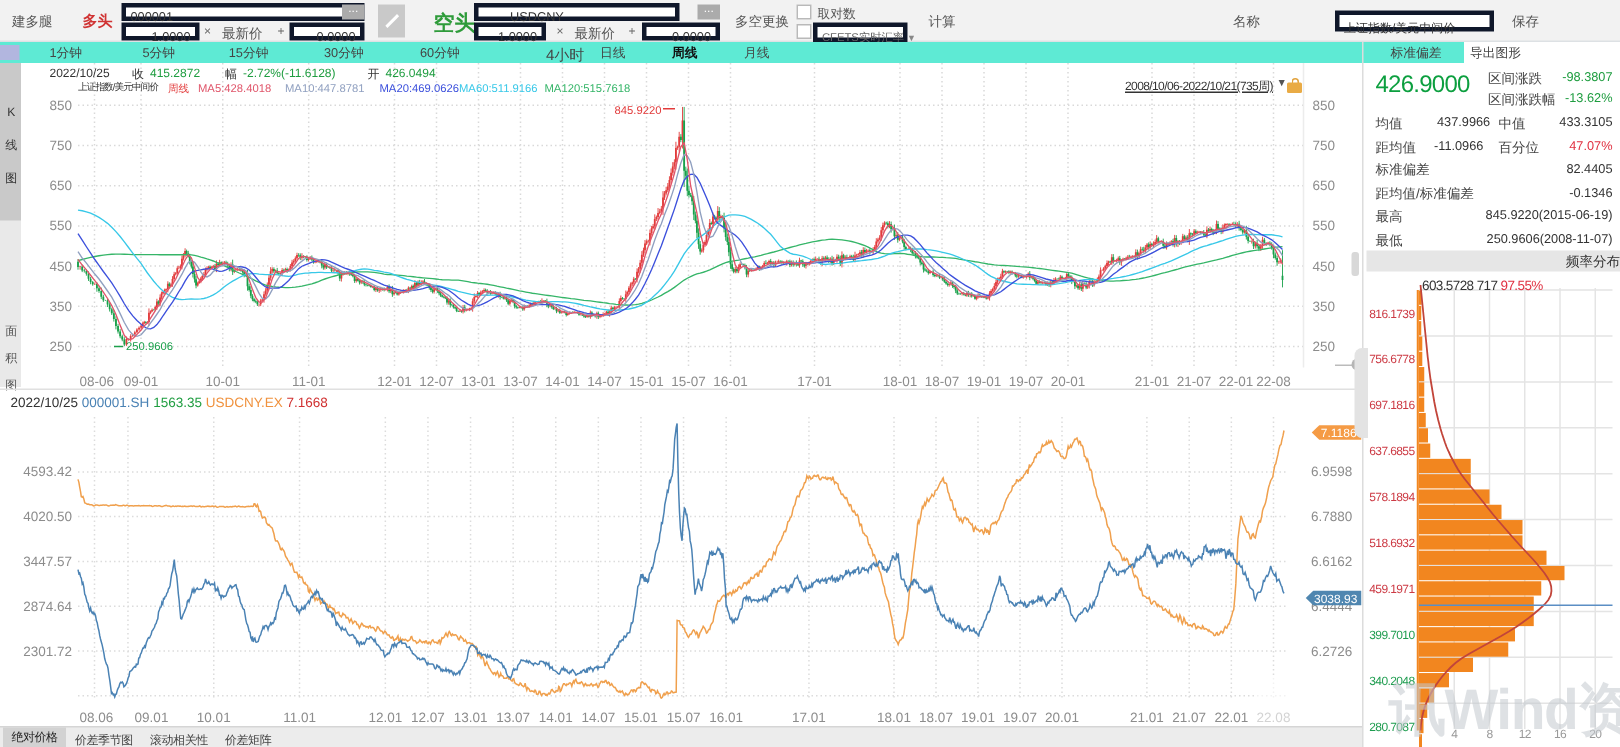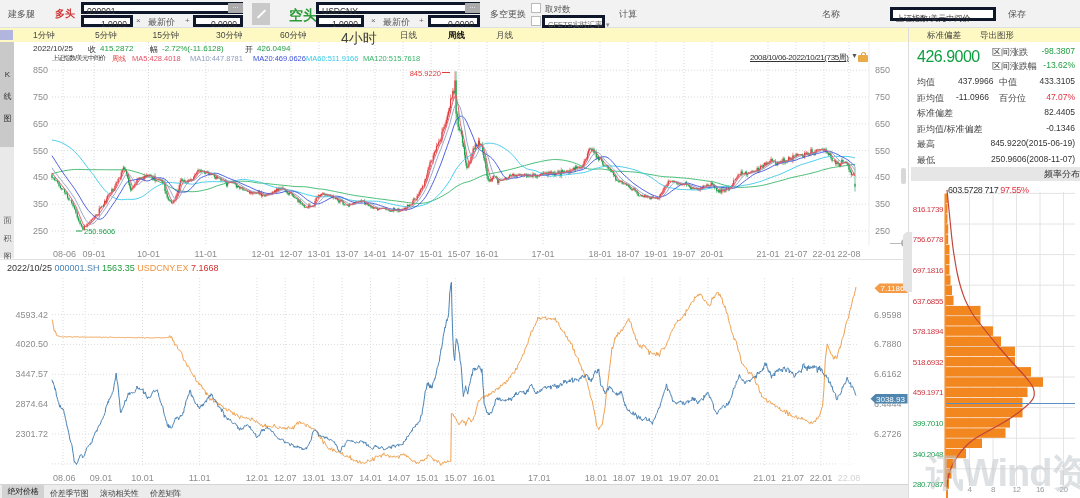--- a/index.html
+++ b/index.html
@@ -1,37 +1,37 @@
 <!DOCTYPE html>
 <html><head><meta charset="utf-8"><style>
 *{margin:0;padding:0;box-sizing:border-box}
 body{width:1080px;height:498px;font-family:"Liberation Sans",sans-serif;background:#fff;position:relative;overflow:hidden}
 .abs{position:absolute;white-space:nowrap}
 #toolbar{left:0;top:0;width:1080px;height:28px;background:#f2f2f2;border-bottom:1px solid #dde1e4}
-#tabsrow{left:0;top:28px;width:1080px;height:14px;background:#fef9c3}
+#tabsrow{left:0;top:28px;width:976px;height:14px;background:#5eead4}
 .inp{position:absolute;background:#fff;border:3px solid #0f172a;font-size:8.5px;color:#333}
 .cb{position:absolute;width:10px;height:10px;background:#fff;border:1px solid #b9b9b9}
 .t9{font-size:9px;color:#555}
 </style></head><body>
 
 <div id="toolbar" class="abs">
  <span class="abs t9" style="left:8px;top:8px">建多腿</span>
  <span class="abs" style="left:55px;top:7px;font-size:10px;font-weight:bold;color:#d03434">多头</span>
  <div class="inp" style="left:81px;top:2px;width:162px;height:12px;padding:1px 0 0 3px">000001</div>
  <div class="abs" style="left:228px;top:3px;width:15px;height:10px;background:#ababab;color:#fff;font-size:8px;text-align:center;line-height:6px">...</div>
  <div class="inp" style="left:81px;top:15px;width:52px;height:12px;padding:1px 3px 0 0;text-align:right">1.0000</div>
  <span class="abs" style="left:136px;top:16px;font-size:8px;color:#666">×</span>
  <span class="abs t9" style="left:148px;top:16px">最新价</span>
  <span class="abs" style="left:185px;top:16px;font-size:8px;color:#666">+</span>
  <div class="inp" style="left:193px;top:15px;width:50px;height:12px;padding:1px 3px 0 0;text-align:right">0.0000</div>
  <div class="abs" style="left:252px;top:3px;width:18px;height:22px;background:#c9c9c9">
    <div class="abs" style="left:4px;top:10px;width:11px;height:2px;background:#fff;transform:rotate(-45deg)"></div>
  </div>
  <span class="abs" style="left:289px;top:7px;font-size:14px;font-weight:bold;color:#2e9b3a">空头</span>
- <div class="inp" style="left:316px;top:2px;width:164px;height:12px;padding:1px 0 0 3px">USDCNY</div>
+ <div class="inp" style="left:316px;top:2px;width:137px;height:12px;padding:1px 0 0 21px">USDCNY</div>
  <div class="abs" style="left:465px;top:3px;width:15px;height:10px;background:#ababab;color:#fff;font-size:8px;text-align:center;line-height:6px">...</div>
  <div class="inp" style="left:316px;top:15px;width:48px;height:12px;padding:1px 3px 0 0;text-align:right">1.0000</div>
  <span class="abs" style="left:371px;top:16px;font-size:8px;color:#666">×</span>
  <span class="abs t9" style="left:383px;top:16px">最新价</span>
  <span class="abs" style="left:419px;top:16px;font-size:8px;color:#666">+</span>
  <div class="inp" style="left:428px;top:15px;width:52px;height:12px;padding:1px 3px 0 0;text-align:right">0.0000</div>
  <span class="abs t9" style="left:490px;top:8px">多空更换</span>
  <div class="cb" style="left:531px;top:3px"></div>
  <span class="abs" style="left:545px;top:4px;font-size:8.5px;color:#555">取对数</span>
  <div class="cb" style="left:531px;top:16px"></div>
@@ -42,21 +42,21 @@
  <span class="abs t9" style="left:1008px;top:8px">保存</span>
 </div>
 
 <div id="tabsrow" class="abs">
 <div class="abs" style="left:0;top:2px;width:13px;height:10px;background:#b2b6df"></div>
 <span class="abs" style="left:33px;top:2px;font-size:8.5px;color:#444">1分钟</span>
 <span class="abs" style="left:95px;top:2px;font-size:8.5px;color:#444">5分钟</span>
 <span class="abs" style="left:152.5px;top:2px;font-size:8.5px;color:#444">15分钟</span>
 <span class="abs" style="left:216px;top:2px;font-size:8.5px;color:#444">30分钟</span>
 <span class="abs" style="left:280px;top:2px;font-size:8.5px;color:#444">60分钟</span>
-<span class="abs" style="left:341px;top:2px;font-size:14px;color:#444">4小时</span>
+<span class="abs" style="left:364px;top:2px;font-size:10px;color:#444">4小时</span>
 <span class="abs" style="left:400px;top:2px;font-size:8.5px;color:#444">日线</span>
 <span class="abs" style="left:448px;top:2px;font-size:8.5px;font-weight:bold;color:#111">周线</span>
 <span class="abs" style="left:496px;top:2px;font-size:8.5px;color:#444">月线</span>
 <span class="abs" style="left:927px;top:2px;font-size:8.5px;color:#444">标准偏差</span>
 <span class="abs" style="left:980px;top:2px;font-size:8.5px;color:#444">导出图形</span>
 </div>
 
 <div class="abs" style="left:0;top:42px;width:14px;height:216px;background:#e9e9e9"></div>
 <div class="abs" style="left:0;top:42px;width:14px;height:105px;background:#c9c9c9"></div>
 <div class="abs" style="left:3.5px;top:64px;width:8px;font-size:8px;color:#333;line-height:22px;text-align:center">K<br>线<br>图</div>

